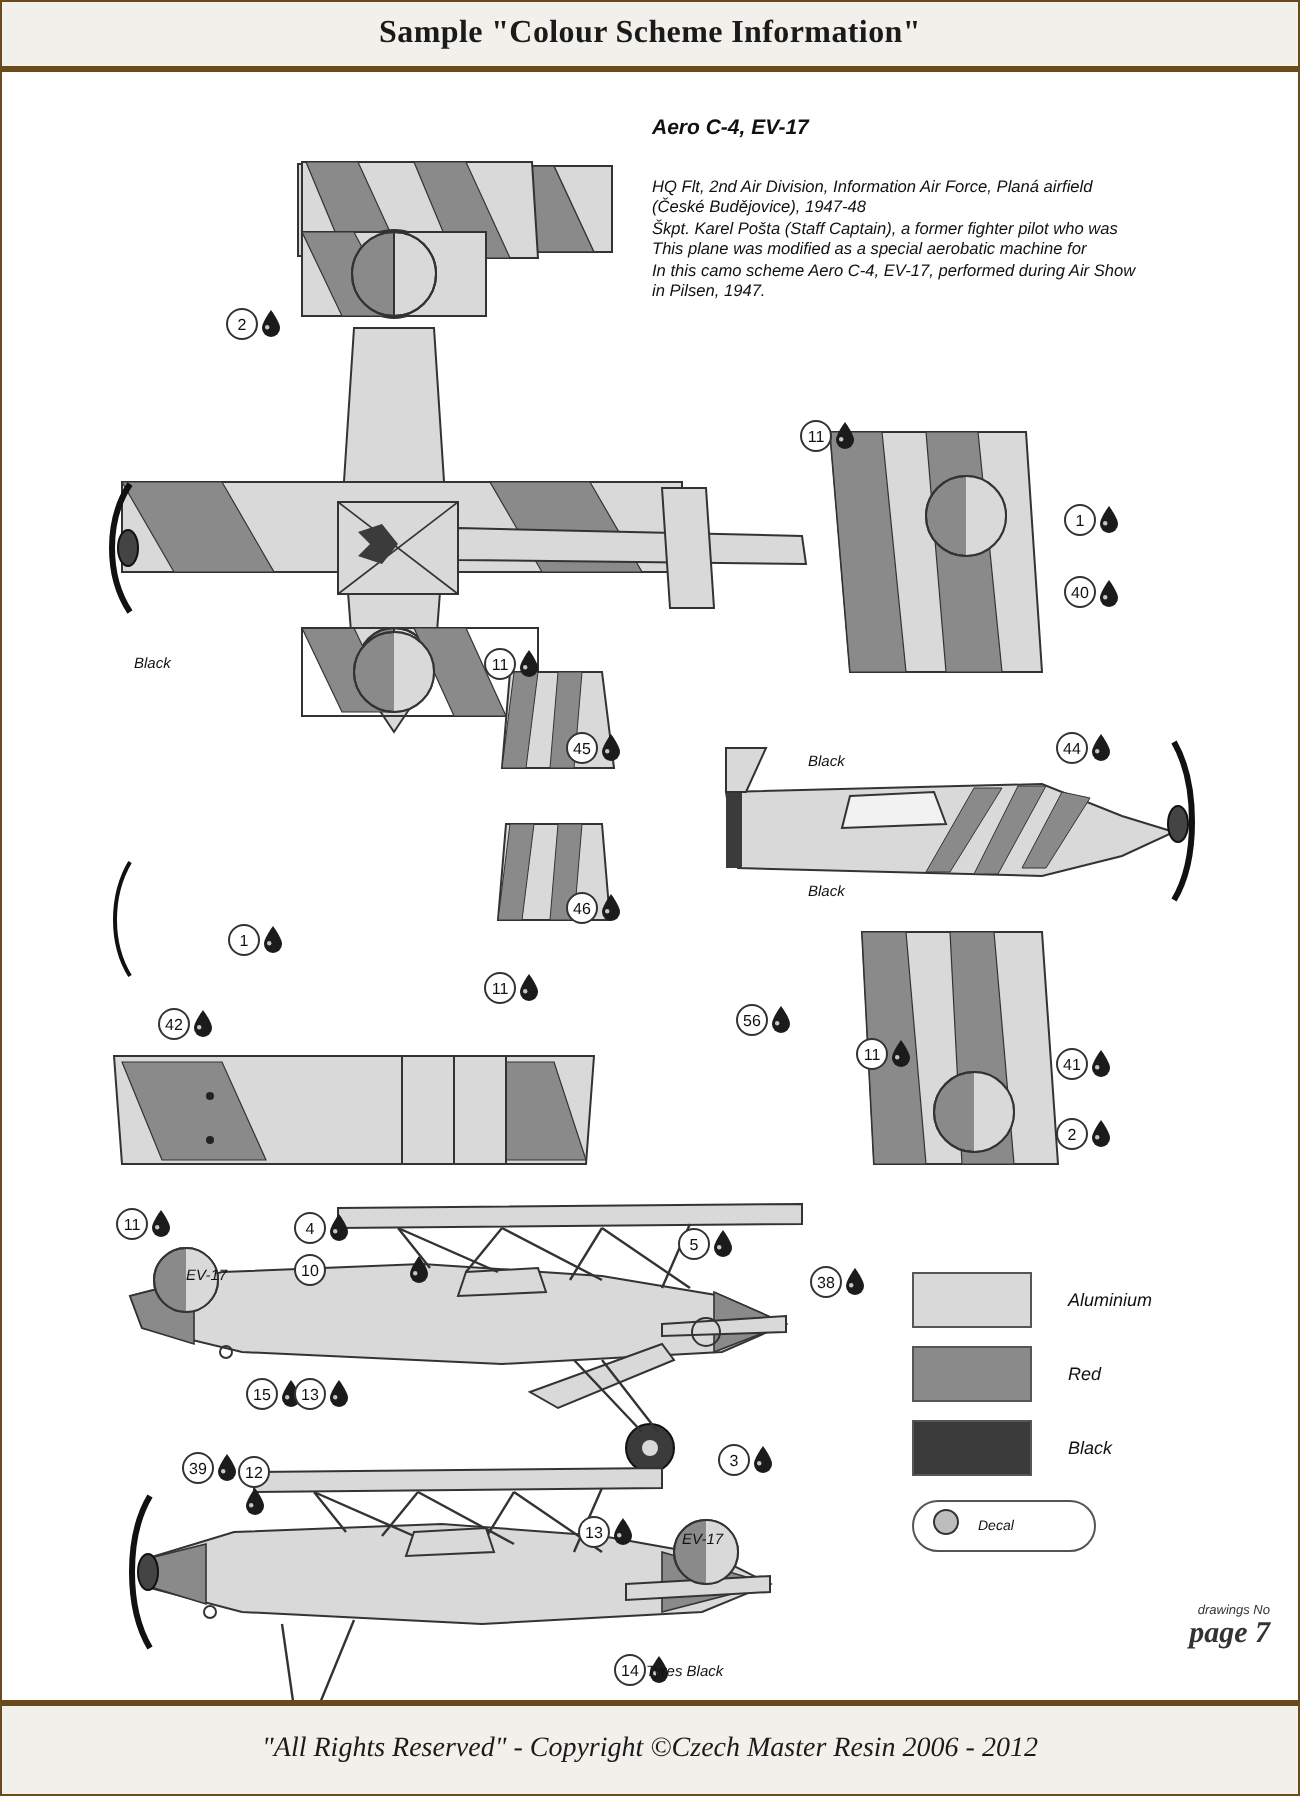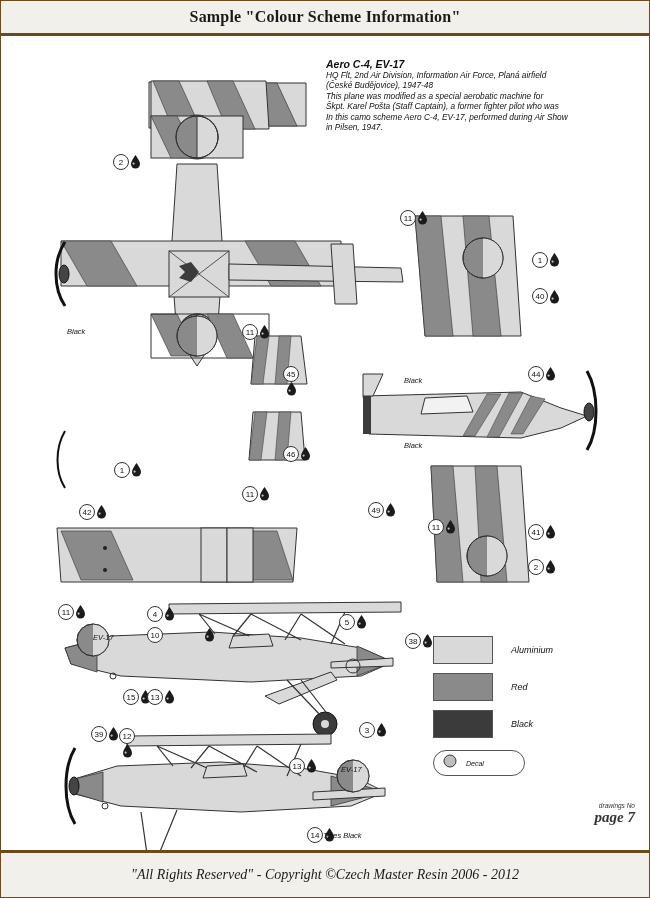--- a/index.html
+++ b/index.html
@@ -40,42 +40,42 @@
   }
   .canvas{
     position:absolute;left:0;right:0;top:35px;bottom:47px;
     background:#fff;
   }
   
   .info{
     position:absolute;left:325px;top:22px;width:300px;
     font-style:italic;color:#111;
   }
-  .info .ttl{font-weight:bold;font-size:10.5px;margin-bottom:0;}
+  .info .ttl{font-weight:bold;font-size:10.5px;margin-bottom:18px;}
   .info .ln{font-size:8.3px;line-height:10.4px;}
   
   .callout{
     position:absolute;
     display:flex;align-items:center;
     font-size:8.5px;color:#111;
   }
   .bubble{
     width:16px;height:16px;border-radius:50%;
     border:1px solid #333;background:#fff;
     display:flex;align-items:center;justify-content:center;
     font-size:8px;color:#111;
     box-sizing:border-box;
   }
   .drop{
     width:11px;height:14px;
     position:relative;margin:0 1px;
   }
   .drop svg{display:block;}
   
-  .legend{position:absolute;left:432px;top:600px;}
+  .legend{position:absolute;left:455px;top:600px;}
   .legend .row{display:flex;align-items:center;margin-bottom:9px;}
   .legend .sw{width:58px;height:26px;border:1px solid #555;}
   .legend .lbl{font-size:9px;font-style:italic;margin-left:18px;color:#111;}
   .legend .note{
     margin-top:12px;display:flex;align-items:center;
     border:1px solid #555;border-radius:14px;
     width:92px;height:26px;box-sizing:border-box;
     padding-left:8px;
   }
   .legend .note .t{font-size:7px;font-style:italic;margin-left:8px;color:#111;}
@@ -278,22 +278,22 @@
         <circle cx="150" cy="828" r="4" fill="#d9d9d9"></circle>
         <path d="M140 776 L146 818 M176 774 L158 818" stroke="#333" stroke-width="1.2" fill="none"></path>
         <circle cx="104" cy="770" r="3" fill="none" stroke="#333" stroke-width="1"></circle>
       </g>
     </svg>
 
     <div class="info">
       <div class="ttl">Aero C-4, EV-17</div>
       <div class="ln">HQ Flt, 2nd Air Division, Information Air Force, Planá airfield</div>
       <div class="ln">(České Budějovice), 1947-48</div>
+      <div class="ln">Škpt. Karel Pošta (Staff Captain), a former fighter pilot who was</div>
       <div class="ln">This plane was modified as a special aerobatic machine for</div>
-      <div class="ln">Škpt. Karel Pošta (Staff Captain), a former fighter pilot who was</div>
       <div class="ln">In this camo scheme Aero C-4, EV-17, performed during Air Show</div>
       <div class="ln">in Pilsen, 1947.</div>
     </div>
 
     <div id="callouts">
         <div class="callout" style="left: 112px; top: 118px;">
           <span class="bubble">2</span>
           <span class="drop">
             <svg width="11" height="14" viewBox="0 0 11 14">
               <path d="M5.5 0 C5.5 0 10 6 10 9 A4.5 4.5 0 0 1 1 9 C1 6 5.5 0 5.5 0 Z" fill="#1b1b1b"></path>
@@ -330,21 +330,21 @@
         </div>
         <div class="callout" style="left: 241px; top: 288px;">
           <span class="bubble">11</span>
           <span class="drop">
             <svg width="11" height="14" viewBox="0 0 11 14">
               <path d="M5.5 0 C5.5 0 10 6 10 9 A4.5 4.5 0 0 1 1 9 C1 6 5.5 0 5.5 0 Z" fill="#1b1b1b"></path>
               <circle cx="3.6" cy="8.6" r="1.1" fill="#fff" opacity=".75"></circle>
             </svg>
           </span>
         </div>
-        <div class="callout" style="left: 282px; top: 330px; flex-direction: column;">
+        <div class="callout" style="left: 282px; top: 330px;">
           <span class="bubble">45</span>
           <span class="drop">
             <svg width="11" height="14" viewBox="0 0 11 14">
               <path d="M5.5 0 C5.5 0 10 6 10 9 A4.5 4.5 0 0 1 1 9 C1 6 5.5 0 5.5 0 Z" fill="#1b1b1b"></path>
               <circle cx="3.6" cy="8.6" r="1.1" fill="#fff" opacity=".75"></circle>
             </svg>
           </span>
         </div>
         <div class="callout" style="left: 527px; top: 330px;">
           <span class="bubble">44</span>
@@ -376,21 +376,21 @@
         <div class="callout" style="left: 241px; top: 450px;">
           <span class="bubble">11</span>
           <span class="drop">
             <svg width="11" height="14" viewBox="0 0 11 14">
               <path d="M5.5 0 C5.5 0 10 6 10 9 A4.5 4.5 0 0 1 1 9 C1 6 5.5 0 5.5 0 Z" fill="#1b1b1b"></path>
               <circle cx="3.6" cy="8.6" r="1.1" fill="#fff" opacity=".75"></circle>
             </svg>
           </span>
         </div>
         <div class="callout" style="left: 367px; top: 466px;">
-          <span class="bubble">49</span>
+          <span class="bubble">56</span>
           <span class="drop">
             <svg width="11" height="14" viewBox="0 0 11 14">
               <path d="M5.5 0 C5.5 0 10 6 10 9 A4.5 4.5 0 0 1 1 9 C1 6 5.5 0 5.5 0 Z" fill="#1b1b1b"></path>
               <circle cx="3.6" cy="8.6" r="1.1" fill="#fff" opacity=".75"></circle>
             </svg>
           </span>
         </div>
         <div class="callout" style="left: 78px; top: 468px;">
           <span class="bubble">42</span>
           <span class="drop">

